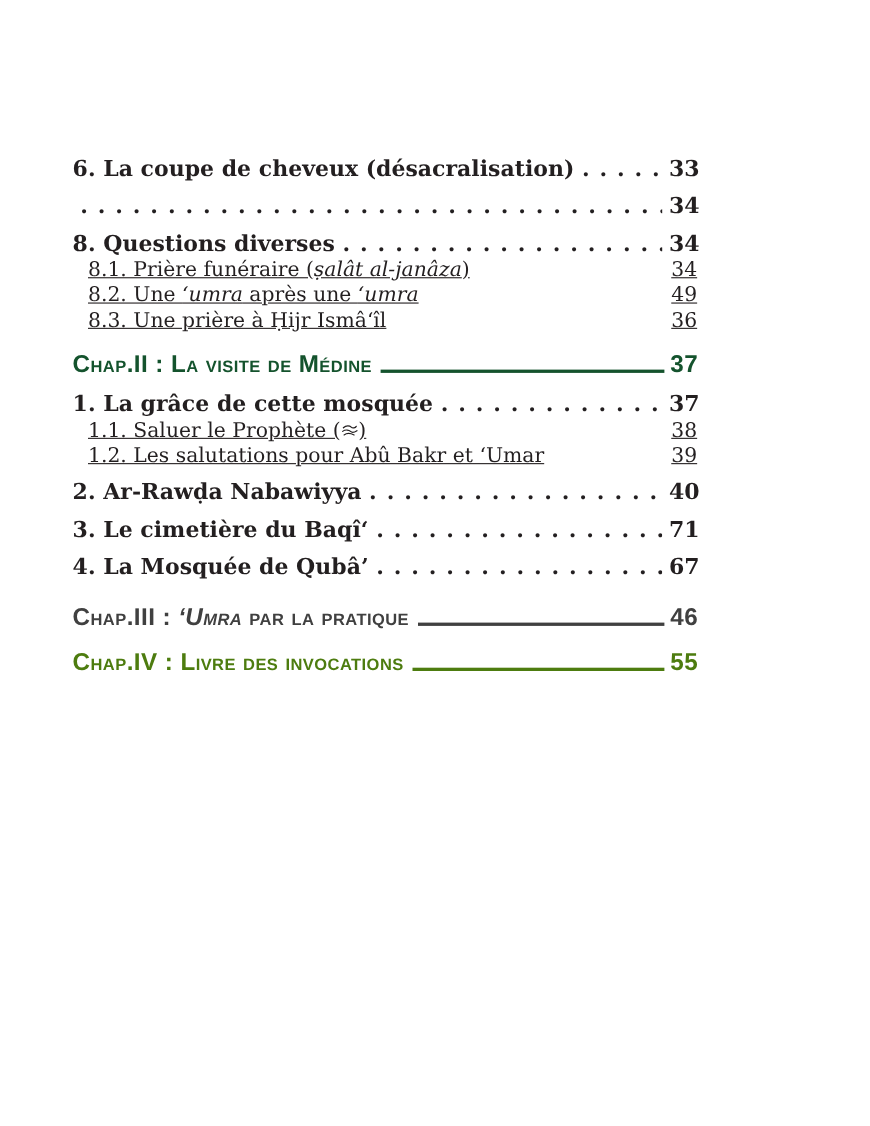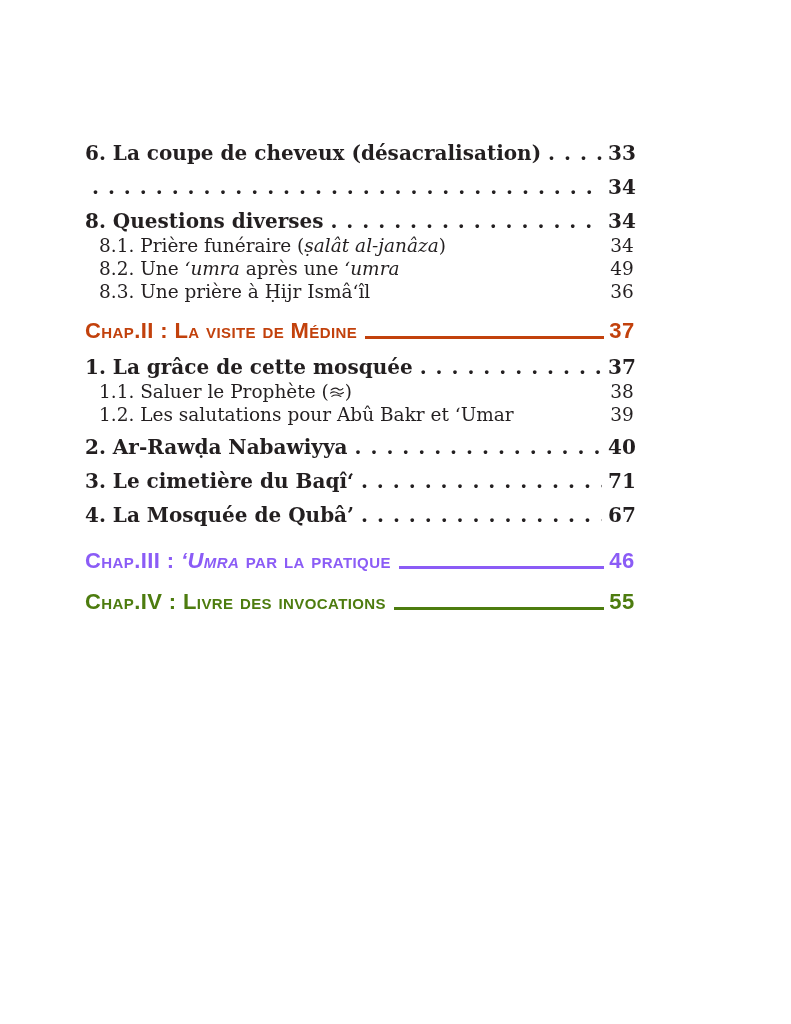--- a/index.html
+++ b/index.html
@@ -11,41 +11,42 @@
     width: 791px;
     height: 1024px;
     font-family: "DejaVu Serif", "Liberation Serif", serif;
     color: #231f20;
     overflow: hidden;
   }
   .page {
     box-sizing: border-box;
     width: 791px;
     height: 1024px;
-    padding: 132px 154px 0 85px;
+    padding: 132px 154px 0 66px;
     background: #ffffff;
   }
   .toc {
     width: 100%;
   }
   .row {
     display: flex;
     align-items: baseline;
   }
   .row.item {
     font-weight: bold;
     font-size: 20px;
     line-height: 26px;
     margin-top: 8px;
   }
   .row.sub {
     font-size: 18.5px;
     line-height: 23px;
     font-weight: normal;
     padding-left: 14px;
+    text-decoration: underline;
   }
   .row.chapter {
     font-family: "Liberation Sans", "DejaVu Sans", sans-serif;
     font-weight: bold;
     font-variant: small-caps;
     font-size: 22px;
     line-height: 27px;
     letter-spacing: 0.4px;
     margin-top: 14px;
     margin-bottom: 10px;
@@ -112,21 +113,21 @@
       <div class="row sub">
         <span class="label"><span>8.2. Une </span><span class="it">‘umra</span><span> après une </span><span class="it">‘umra</span></span>
         <span class="gap"></span>
         <span class="page-num">49</span>
       </div>
       <div class="row sub">
         <span class="label"><span>8.3. Une prière à Ḥijr Ismâ‘îl</span></span>
         <span class="gap"></span>
         <span class="page-num">36</span>
       </div>
-      <div class="row chapter" style="color: #c2410c;">
+      <div class="row chapter" style="color: #14532d;">
         <span class="label"><span>Chap.II : La visite de Médine</span></span>
         <span class="rule"></span>
         <span class="page-num">37</span>
       </div>
       <div class="row item">
         <span class="label"><span>1. La grâce de cette mosquée</span></span>
         <span class="dots">. . . . . . . . . . . . . . . . . . . . . . . . . . . . . . . . . . . . . . . . . . . . . . . . . . . . . . . . . . . . . . . . . . . . . . </span>
         <span class="page-num">37</span>
       </div>
       <div class="row sub">
@@ -153,21 +154,21 @@
       <div class="row item">
         <span class="label"><span>3. Le cimetière du Baqî‘</span></span>
         <span class="dots">. . . . . . . . . . . . . . . . . . . . . . . . . . . . . . . . . . . . . . . . . . . . . . . . . . . . . . . . . . . . . . . . . . . . . . </span>
         <span class="page-num">71</span>
       </div>
       <div class="row item">
         <span class="label"><span>4. La Mosquée de Qubâ’</span></span>
         <span class="dots">. . . . . . . . . . . . . . . . . . . . . . . . . . . . . . . . . . . . . . . . . . . . . . . . . . . . . . . . . . . . . . . . . . . . . . </span>
         <span class="page-num">67</span>
       </div>
-      <div class="row chapter" style="color: #8b5cf6; margin-top: 19px;">
+      <div class="row chapter" style="color: #404040; margin-top: 19px;">
         <span class="label"><span>Chap.III : </span><span class="it">‘Umra</span><span> par la pratique </span></span>
         <span class="rule"></span>
         <span class="page-num">46</span>
       </div>
       <div class="row chapter" style="color: #4d7c0f;">
         <span class="label"><span>Chap.IV : Livre des invocations</span></span>
         <span class="rule"></span>
         <span class="page-num">55</span>
       </div>
     </div>

